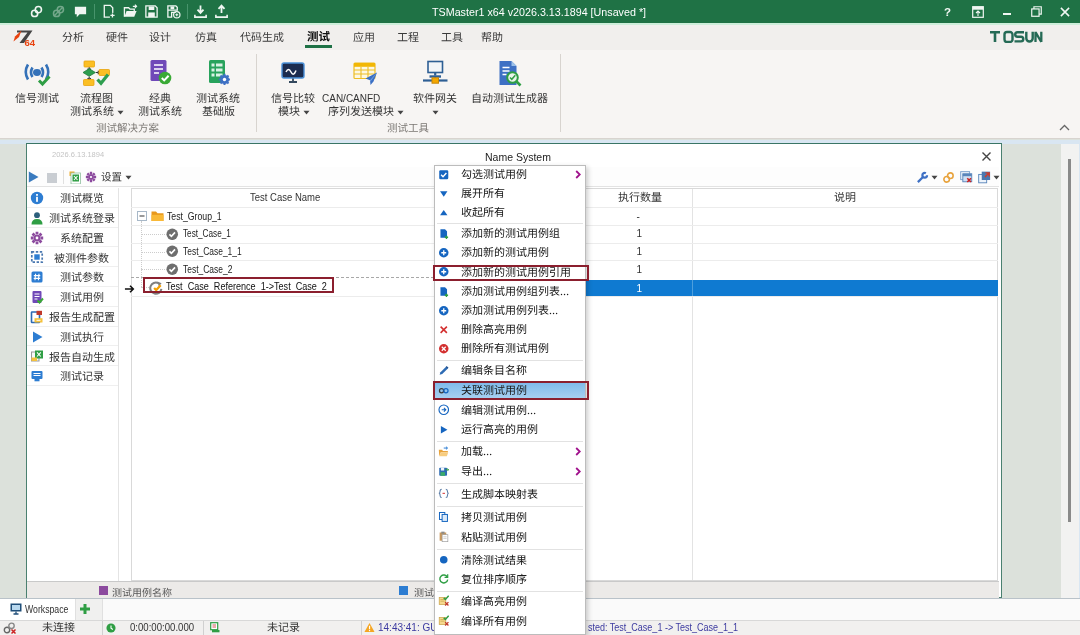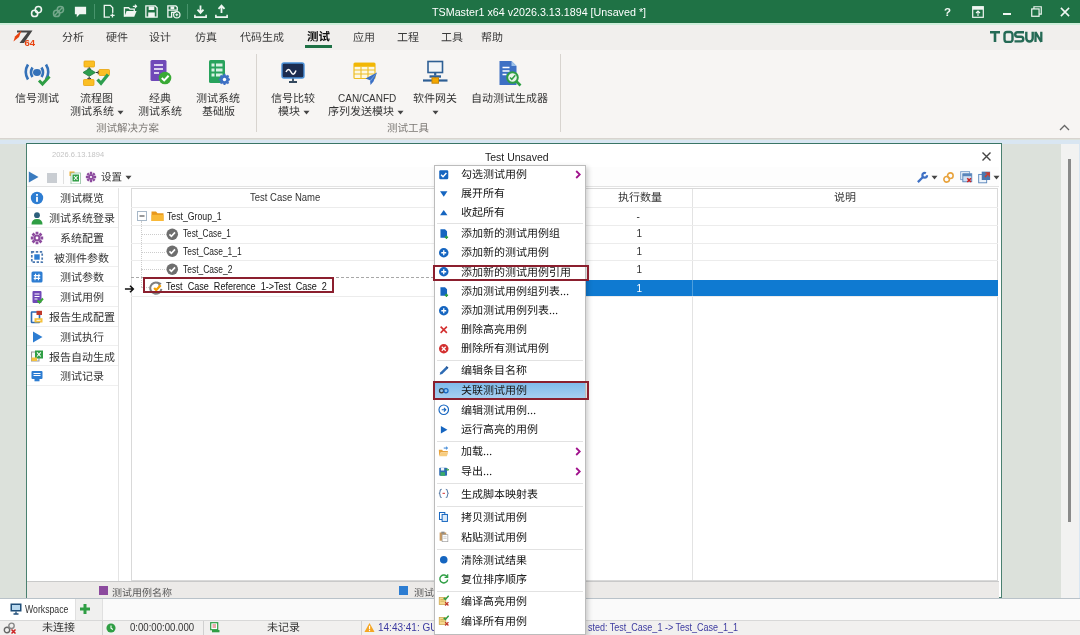--- a/index.html
+++ b/index.html
@@ -227,21 +227,21 @@
     <svg class="abs" style="left:302.5px;top:109.5px" width="7" height="5" viewBox="0 0 7 5">
       <path d="M0.5 0.8 h6 L3.5 4.4 z" fill="#444"></path>
     </svg>
 <svg class="abs" style="left:351.0px;top:59px" width="28" height="28" viewBox="0 0 28 28">
       <rect x="3" y="4" width="21" height="15.5" rx="1" fill="#fdf8e3" stroke="#edbd25" stroke-width="1.2"></rect>
 <rect x="3" y="4" width="21" height="3.8" fill="#f2b705"></rect>
 <path d="M3 11 h21 M3 15 h21 M10 7.8 v11.7 M17 7.8 v11.7" stroke="#edbd25" stroke-width="1.1"></path>
 <path d="M26 13.5 L14.5 19.5 l4.5 1.8 0.5 4.7 3-3.5 z" fill="#3a6fc4"></path>
 <path d="M26 13.5 l-6.5 9 -0.5-1.2 z" fill="#7aa7e0"></path>
     </svg>
-    <div class="abs ct" style="left:338.0px;top:93.0px;font-size:10.0px;line-height:11.5px;color:#333;">CAN/CANFD</div>
+    <div class="abs ct" style="left:322px;top:93.0px;font-size:10.0px;line-height:11.5px;color:#333;">CAN/CANFD</div>
     <svg class="abs" style="left:328.0px;top:105.4px;" width="67.0" height="13.2" viewBox="0 -10.12 67.00 13.20" fill="#333">
       <path transform="translate(0.00,0) scale(0.011000,-0.011000)" d="M371 437C438 408 518 370 583 336H230V271H542V8C542 -7 537 -11 517 -12C498 -13 431 -13 357 -11C367 -32 379 -60 383 -81C473 -81 533 -81 569 -70C606 -59 617 -38 617 7V271H833C799 225 761 178 729 146L789 116C841 166 897 245 949 317L895 340L882 336H697L705 344C685 356 658 370 629 384C712 429 798 493 857 554L808 591L791 587H288V525H724C678 485 619 444 564 416C514 439 461 462 416 481ZM471 824C486 795 504 759 517 728H120V450C120 305 113 102 31 -41C48 -49 81 -70 94 -83C180 69 193 295 193 450V658H951V728H603C589 761 564 809 543 845Z"></path>
       <path transform="translate(11.00,0) scale(0.011000,-0.011000)" d="M642 724V164H716V724ZM848 835V17C848 1 842 -4 826 -4C810 -5 758 -5 703 -3C713 -24 725 -56 728 -76C805 -76 853 -74 882 -63C912 -51 924 -29 924 18V835ZM181 302C232 267 294 218 333 181C265 85 178 17 79 -22C95 -37 115 -66 124 -85C336 10 491 205 541 552L495 566L482 563H257C273 611 287 662 299 714H571V786H61V714H224C189 561 133 419 53 326C70 315 99 290 111 276C158 335 198 409 232 494H459C440 400 411 317 373 247C334 281 273 326 224 357Z"></path>
       <path transform="translate(22.00,0) scale(0.011000,-0.011000)" d="M673 790C716 744 773 680 801 642L860 683C832 719 774 781 731 826ZM144 523C154 534 188 540 251 540H391C325 332 214 168 30 57C49 44 76 15 86 -1C216 79 311 181 381 305C421 230 471 165 531 110C445 49 344 7 240 -18C254 -34 272 -62 280 -82C392 -51 498 -5 589 61C680 -6 789 -54 917 -83C928 -62 948 -32 964 -16C842 7 736 50 648 108C735 185 803 285 844 413L793 437L779 433H441C454 467 467 503 477 540H930L931 612H497C513 681 526 753 537 830L453 844C443 762 429 685 411 612H229C257 665 285 732 303 797L223 812C206 735 167 654 156 634C144 612 133 597 119 594C128 576 140 539 144 523ZM588 154C520 212 466 281 427 361H742C706 279 652 211 588 154Z"></path>
       <path transform="translate(33.00,0) scale(0.011000,-0.011000)" d="M410 812C441 763 478 696 495 656L562 686C543 724 504 789 473 837ZM78 793C131 737 195 659 225 610L288 652C257 700 191 775 138 829ZM788 840C765 784 726 707 691 653H352V584H587V468L586 439H319V369H578C558 282 499 188 325 117C342 103 366 76 376 60C524 127 597 211 632 295C715 217 807 125 855 67L909 119C853 182 742 285 654 366V369H946V439H662L663 467V584H916V653H768C800 702 835 762 864 815ZM248 501H49V431H176V117C131 101 79 53 25 -9L80 -81C127 -11 173 52 204 52C225 52 260 16 302 -12C374 -58 459 -68 590 -68C691 -68 878 -62 949 -58C950 -34 963 5 972 26C871 15 716 6 593 6C475 6 387 13 320 55C288 75 266 94 248 106Z"></path>
       <path transform="translate(44.00,0) scale(0.011000,-0.011000)" d="M472 417H820V345H472ZM472 542H820V472H472ZM732 840V757H578V840H507V757H360V693H507V618H578V693H732V618H805V693H945V757H805V840ZM402 599V289H606C602 259 598 232 591 206H340V142H569C531 65 459 12 312 -20C326 -35 345 -63 352 -80C526 -38 607 34 647 140C697 30 790 -45 920 -80C930 -61 950 -33 966 -18C853 6 767 61 719 142H943V206H666C671 232 676 260 679 289H893V599ZM175 840V647H50V577H175V576C148 440 90 281 32 197C45 179 63 146 72 124C110 183 146 274 175 372V-79H247V436C274 383 305 319 318 286L366 340C349 371 273 496 247 535V577H350V647H247V840Z"></path>
       <path transform="translate(55.00,0) scale(0.011000,-0.011000)" d="M809 379H652C655 415 656 452 656 488V600H809ZM583 829V671H402V600H583V489C583 452 582 415 578 379H372V308H568C541 181 470 63 289 -25C306 -38 330 -65 340 -82C529 12 606 139 637 277C689 110 778 -16 916 -82C927 -61 951 -31 968 -16C833 40 744 157 697 308H950V379H880V671H656V829ZM36 163 66 88C153 126 265 177 371 226L354 293L244 246V528H354V599H244V828H173V599H52V528H173V217C121 196 74 177 36 163Z"></path>
     </svg>
     <svg class="abs" style="left:396.5px;top:109.5px" width="7" height="5" viewBox="0 0 7 5">
       <path d="M0.5 0.8 h6 L3.5 4.4 z" fill="#444"></path>
@@ -297,21 +297,21 @@
     </svg>
 <svg class="abs" style="left:1059px;top:124px" width="11" height="8" viewBox="0 0 11 8">
       <path d="M1 6 L5.5 1.5 L10 6" stroke="#666" stroke-width="1.3" fill="none"></path>
     </svg>
 <div class="abs" style="left:0;top:140px;width:1080px;height:4px;background:#d9e6f2;"></div>
 <div class="abs" style="left:1061px;top:144px;width:19px;height:454px;background:#f2f2f1;"></div>
 <div class="abs" style="left:1078.5px;top:144px;width:1.5px;height:454px;background:#d9e6f2;"></div>
 <div class="abs" style="left:1068px;top:159px;width:3px;height:363px;background:#8a8a8a;"></div>
 <div class="abs" style="left:26px;top:143px;width:976px;height:455px;background:#ffffff;border:1px solid #4a8070;border-top:1.5px solid #3a7565;"></div>
 <div class="abs ct" style="left:52.0px;top:151.2px;font-size:7.5px;line-height:8.6px;color:#c4c4c4;">2026.6.13.1894</div>
-<div class="abs ct" style="left:485.0px;top:150.6px;font-size:10.5px;line-height:12.1px;color:#222;">Test Unsaved</div>
+<div class="abs ct" style="left:485.0px;top:150.6px;font-size:10.5px;line-height:12.1px;color:#222;">Name System</div>
 <svg class="abs" style="left:981px;top:151px" width="11" height="11" viewBox="0 0 11 11">
       <path d="M1.5 1.5 L9.5 9.5 M9.5 1.5 L1.5 9.5" stroke="#444" stroke-width="1.4"></path>
     </svg>
 <div class="abs" style="left:27px;top:167px;width:972px;height:20px;border-bottom:1px solid #e3e3e3;background:#fdfdfd;"></div>
 <svg class="abs" style="left:27.5px;top:170.5px" width="11" height="12" viewBox="0 0 11 12">
       <path d="M0.8 0.5 L10.5 6 L0.8 11.5 z" fill="#3a7bbf"></path>
     </svg>
 <div class="abs" style="left:47px;top:172.5px;width:10px;height:10px;background:#c9cdd2;"></div>
 <div class="abs" style="left:63px;top:170px;width:1px;height:14px;background:#e0e0e0;"></div>
 <svg class="abs" style="left:68px;top:171px" width="13" height="13" viewBox="0 0 13 13">

